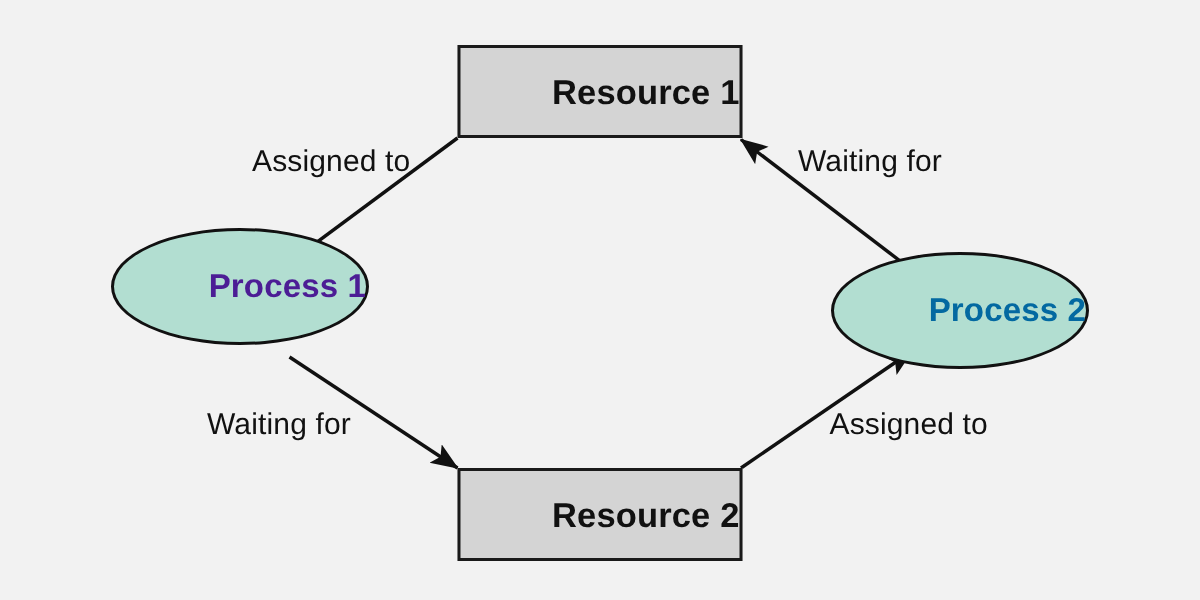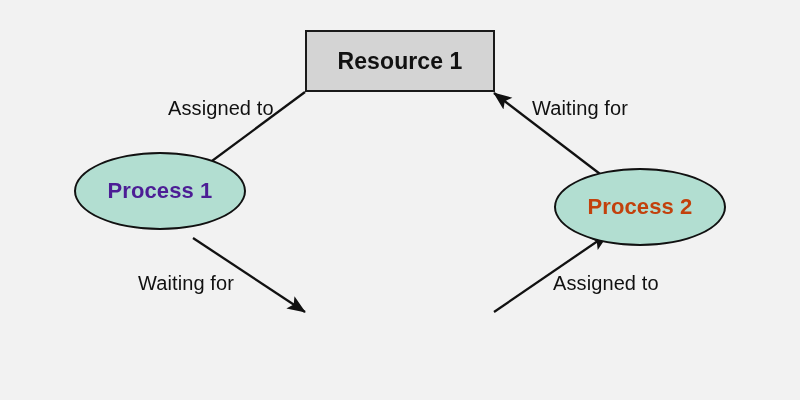--- a/index.html
+++ b/index.html
@@ -24,21 +24,21 @@
     position: absolute;
     left: 0;
     top: 0;
     width: 800px;
     height: 400px;
   }
   .node {
     position: absolute;
     display: flex;
     align-items: center;
-    justify-content: center;
+    justify-content: flex-end;
     box-sizing: border-box;
     color: #111111;
     text-align: center;
     white-space: nowrap;
   }
   .node-resource {
     border: 2px solid #1a1a1a;
     border-radius: 0;
     font-size: 23px;
     font-weight: 600;
@@ -75,26 +75,29 @@
     <line class="edge-line" stroke="#111111" stroke-width="2.3" marker-end="url(#arrowhead)" x1="305" y1="92" x2="193" y2="175"></line>
     <line class="edge-line" stroke="#111111" stroke-width="2.3" marker-end="url(#arrowhead)" x1="604" y1="177" x2="494" y2="93"></line>
     <line class="edge-line" stroke="#111111" stroke-width="2.3" marker-end="url(#arrowhead)" x1="193" y1="238" x2="305" y2="312"></line>
     <line class="edge-line" stroke="#111111" stroke-width="2.3" marker-end="url(#arrowhead)" x1="494" y1="312" x2="608" y2="234"></line>
   </svg>
 
   <div class="node node-resource" id="node-resource1" style="left: 305px; top: 30px; width: 190px; height: 62px; background: rgb(212, 212, 212); border-color: rgb(26, 26, 26); color: rgb(17, 17, 17);">
     <span>Resource 1</span>
   </div>
 
+  <div class="node node-resource" id="node-resource2" style="left: 305px; top: 312px; width: 190px; height: 62px; background: rgb(212, 212, 212); border-color: rgb(26, 26, 26); color: rgb(17, 17, 17);">
+    <span>Resource 2</span>
+  </div>
 
   <div class="node node-process" id="node-process1" style="left: 74px; top: 152px; width: 172px; height: 78px; background: rgb(178, 222, 209); border-color: rgb(17, 17, 17); color: #4c1d95;">
     <span>Process 1</span>
   </div>
 
-  <div class="node node-process" id="node-process2" style="left: 554px; top: 168px; width: 172px; height: 78px; background: rgb(178, 222, 209); border-color: rgb(17, 17, 17); color: #c2410c;">
+  <div class="node node-process" id="node-process2" style="left: 554px; top: 168px; width: 172px; height: 78px; background: rgb(178, 222, 209); border-color: rgb(17, 17, 17); color: #0369a1;">
     <span>Process 2</span>
   </div>
 
   <div class="edge-label" style="left: 168px; top: 97px; color: rgb(17, 17, 17);">Assigned to</div>
   <div class="edge-label" style="left: 532px; top: 97px; color: rgb(17, 17, 17);">Waiting for</div>
   <div class="edge-label" style="left: 138px; top: 272px; color: rgb(17, 17, 17);">Waiting for</div>
   <div class="edge-label" style="left: 553px; top: 272px; color: rgb(17, 17, 17);">Assigned to</div>
 
 </div>
 

